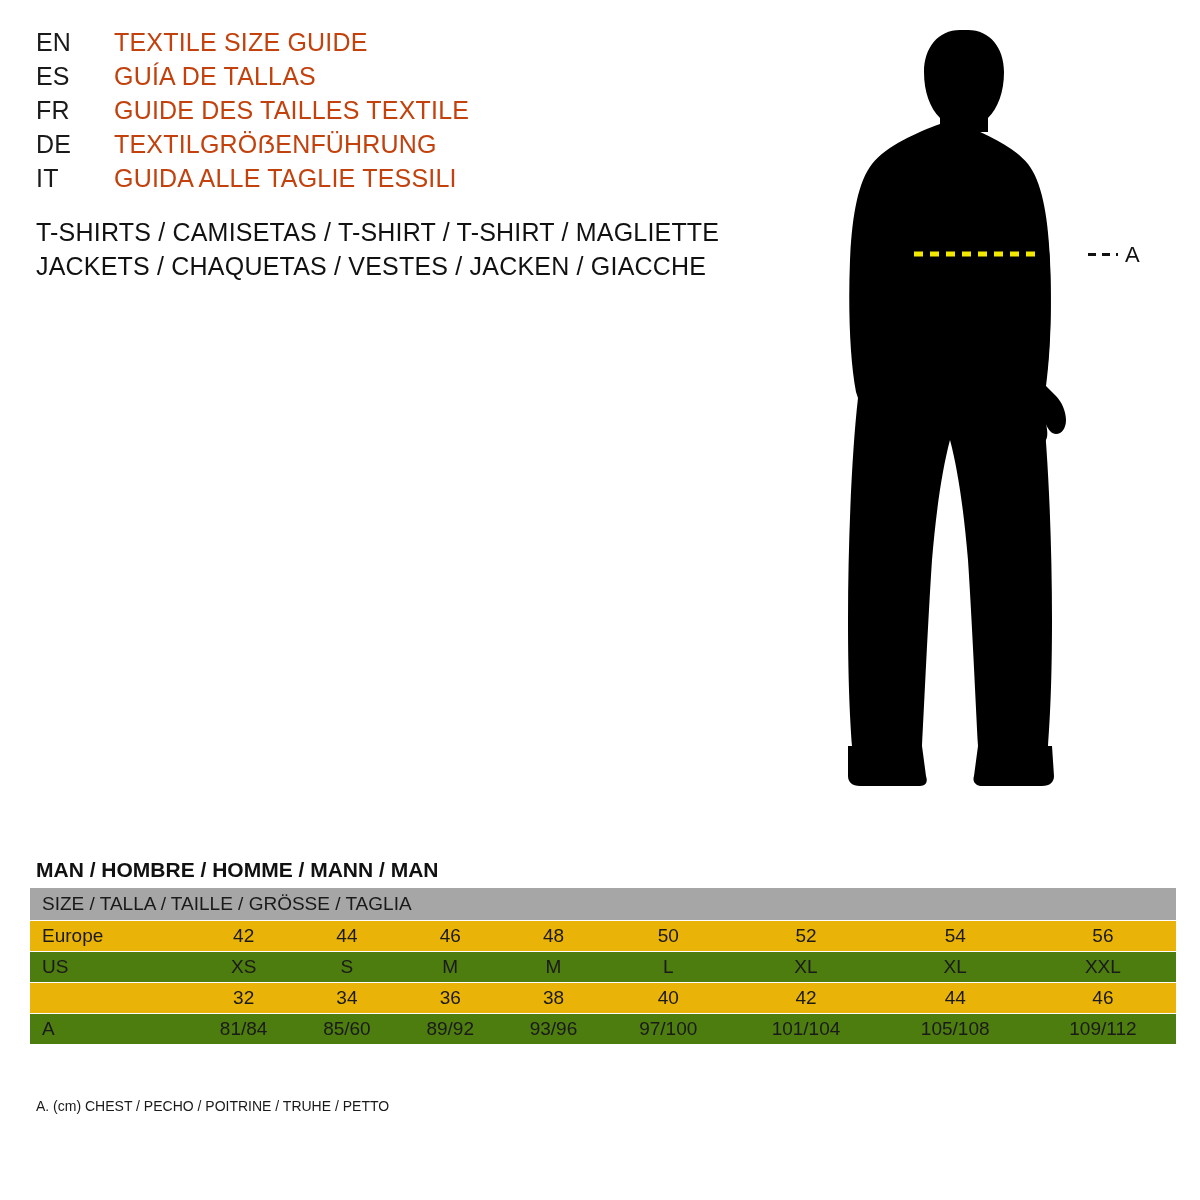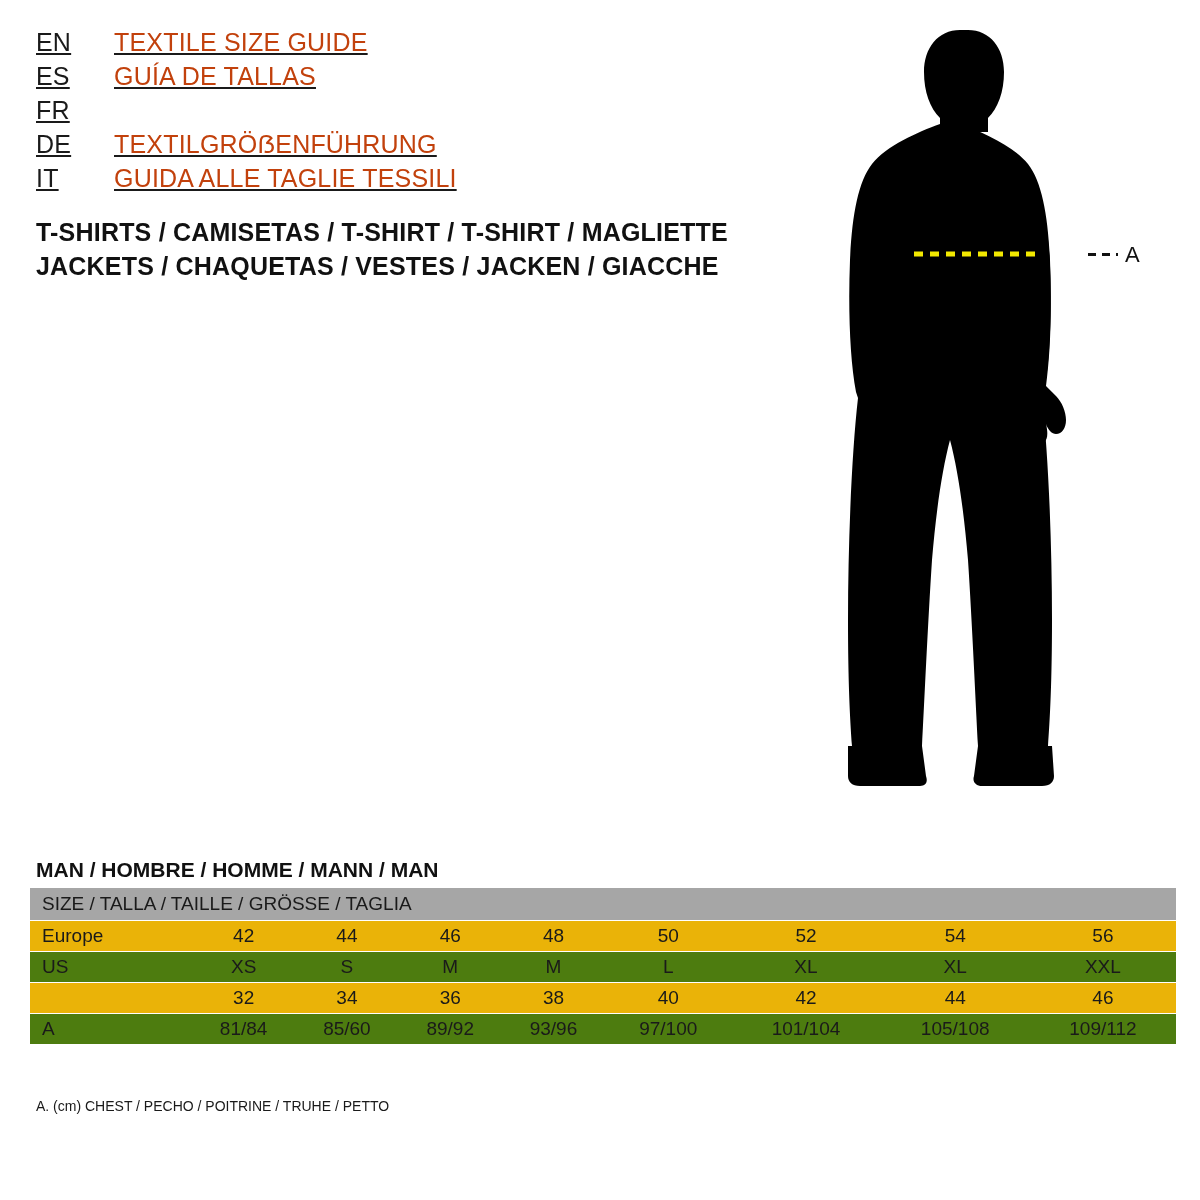--- a/index.html
+++ b/index.html
@@ -15,21 +15,20 @@
     position: relative;
     overflow: hidden;
   }
 
   
   .lang-block {
     position: absolute;
     left: 36px;
     top: 28px;
     width: 720px;
-    text-decoration: underline;
   }
   .lang-row {
     display: flex;
     align-items: baseline;
     height: 34px;
   }
   .lang-code {
     width: 78px;
     font-size: 25px;
     letter-spacing: 0.2px;
@@ -43,21 +42,21 @@
   }
 
   .category-block {
     position: absolute;
     left: 36px;
     top: 215px;
     width: 760px;
   }
   .category-line {
     font-size: 25px;
-    font-weight: bold;
+    font-weight: normal;
     letter-spacing: 0.2px;
     line-height: 34px;
     color: #111111;
     white-space: nowrap;
   }
 
   
   .figure-wrap {
     position: absolute;
     left: 800px;
@@ -139,20 +138,21 @@
   <div class="lang-row">
     <span class="lang-code">EN</span>
     <span class="lang-text">TEXTILE SIZE GUIDE</span>
   </div>
   <div class="lang-row">
     <span class="lang-code">ES</span>
     <span class="lang-text">GUÍA DE TALLAS</span>
   </div>
   <div class="lang-row">
     <span class="lang-code">FR</span>
+    <span class="lang-text">GUIDE DES TAILLES TEXTILE</span>
   </div>
   <div class="lang-row">
     <span class="lang-code">DE</span>
     <span class="lang-text">TEXTILGRÖẞENFÜHRUNG</span>
   </div>
   <div class="lang-row">
     <span class="lang-code">IT</span>
     <span class="lang-text">GUIDA ALLE TAGLIE TESSILI</span>
   </div>
 </div>

